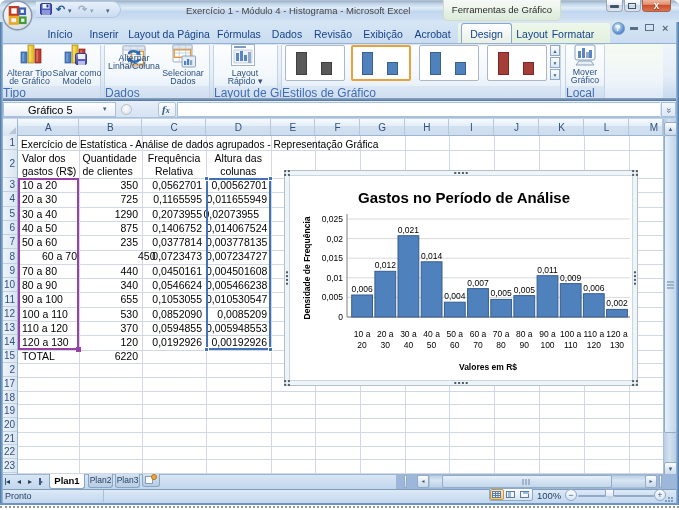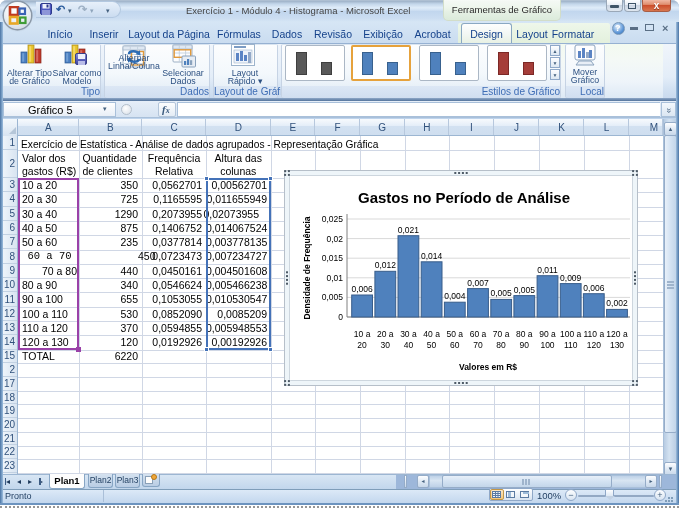--- a/index.html
+++ b/index.html
@@ -12,21 +12,21 @@
 
 .wbtn{position:absolute;top:0;height:12px;border:1px solid #9aa8b8;border-top:none;border-radius:0 0 4px 4px;background:linear-gradient(#fdfeff,#e7edf5 45%,#ccd6e3 50%,#dfe7f0);}
 .wclose{background:linear-gradient(#f0b8a4,#e08f70 40%,#cc4f2d 50%,#d9764f);border-color:#a85d45;}
 
 #tabrow{position:absolute;left:0;top:22px;width:679px;height:21px;background:linear-gradient(#d6e6f5,#cadcf0);}
 .tab{position:absolute;top:24px;height:19px;font-size:10.5px;color:#15428b;text-align:center;padding-top:4px;white-space:nowrap;}
 .tabsel{background:linear-gradient(#fdfefe,#f3f7f4 50%,#e8f1e4);border:1px solid #8aa8c2;border-bottom:none;border-radius:3px 3px 0 0;color:#15428b;font-weight:normal;}
 
 #ribbon{position:absolute;left:0;top:43px;width:679px;height:56px;background:linear-gradient(#f0f5fb,#e3edf8 60%,#d2e1f2 82%,#c8d9ee);border-top:1px solid #96b1d2;}
 .grp{position:absolute;top:44px;height:54px;background:linear-gradient(#fcfdfe,#f3f8fc 55%,#e8f0f8 80%,#dde9f4);border:1px solid #c6d3e4;border-top:1px solid #dae5f1;border-radius:2px;}
-.grplabel{position:absolute;height:12px;font-size:10px;color:#3e6db5;text-align:right;background:linear-gradient(#dce7f5,#d0def0);border-radius:0 0 2px 2px;white-space:nowrap;}
+.grplabel{position:absolute;height:12px;font-size:12px;color:#3e6db5;text-align:left;background:linear-gradient(#dce7f5,#d0def0);border-radius:0 0 2px 2px;white-space:nowrap;}
 .btntxt{position:absolute;font-size:8.8px;color:#2d5182;text-align:center;line-height:8.3px;}
 </style></head><body>
 <div id="win"></div>
 
 <div id="titlebar"></div>
 <div class="ab" style="left:4px;top:2px;width:27px;height:27px;border-radius:50%;
 background:radial-gradient(circle at 45% 30%, #ffffff 0%, #f2f5f8 40%, #dde3ea 70%, #c3ccd6 100%);
 box-shadow:0 0 0 1.5px #8a97a6, 0 1px 2px rgba(0,0,0,.3);z-index:9;"></div>
 <svg class="ab" style="left:8px;top:6px;z-index:10;" width="19" height="19" viewBox="0 0 19 19">
 <rect x="2" y="1" width="8" height="8" fill="none" stroke="#c03a20" stroke-width="2.6"></rect>
@@ -304,25 +304,25 @@
 <div class="ab" style="left:142px;top:207.55px;width:60px;font-size:10.5px;color:#000;text-align:right;white-space:nowrap;">0,2073955</div>
 <div class="ab" style="left:198px;top:207.55px;width:61.0px;font-size:10.5px;color:#000;text-align:right;white-space:nowrap;">0,02073955</div>
 <div class="ab" style="left:22px;top:221.85000000000002px;width:55px;font-size:10.5px;color:#000;text-align:left;white-space:nowrap;">40 a 50</div>
 <div class="ab" style="left:78.5px;top:221.85000000000002px;width:59.5px;font-size:10.5px;color:#000;text-align:right;white-space:nowrap;">875</div>
 <div class="ab" style="left:142px;top:221.85000000000002px;width:60px;font-size:10.5px;color:#000;text-align:right;white-space:nowrap;">0,1406752</div>
 <div class="ab" style="left:206px;top:221.85000000000002px;width:61.0px;font-size:10.5px;color:#000;text-align:right;white-space:nowrap;">0,014067524</div>
 <div class="ab" style="left:22px;top:236.15px;width:55px;font-size:10.5px;color:#000;text-align:left;white-space:nowrap;">50 a 60</div>
 <div class="ab" style="left:78.5px;top:236.15px;width:59.5px;font-size:10.5px;color:#000;text-align:right;white-space:nowrap;">235</div>
 <div class="ab" style="left:142px;top:236.15px;width:60px;font-size:10.5px;color:#000;text-align:right;white-space:nowrap;">0,0377814</div>
 <div class="ab" style="left:206px;top:236.15px;width:61.0px;font-size:10.5px;color:#000;text-align:right;white-space:nowrap;">0,003778135</div>
-<div class="ab" style="left:22px;top:250.45px;width:55px;font-size:10.5px;color:#000;text-align:center;white-space:nowrap;font-family:Liberation Mono, monospace;">60 a 70</div>
+<div class="ab" style="left:22px;top:250.45px;width:55px;font-size:10.5px;color:#000;text-align:right;white-space:nowrap;">60 a 70</div>
 <div class="ab" style="left:78.5px;top:250.45px;width:77px;font-size:10.5px;color:#000;text-align:right;white-space:nowrap;">450</div>
 <div class="ab" style="left:142px;top:250.45px;width:60px;font-size:10.5px;color:#000;text-align:right;white-space:nowrap;">0,0723473</div>
 <div class="ab" style="left:206px;top:250.45px;width:61.0px;font-size:10.5px;color:#000;text-align:right;white-space:nowrap;">0,007234727</div>
-<div class="ab" style="left:22px;top:264.75000000000006px;width:55px;font-size:10.5px;color:#000;text-align:right;white-space:nowrap;">70 a 80</div>
+<div class="ab" style="left:22px;top:264.75000000000006px;width:55px;font-size:10.5px;color:#000;text-align:left;white-space:nowrap;">70 a 80</div>
 <div class="ab" style="left:78.5px;top:264.75000000000006px;width:59.5px;font-size:10.5px;color:#000;text-align:right;white-space:nowrap;">440</div>
 <div class="ab" style="left:142px;top:264.75000000000006px;width:60px;font-size:10.5px;color:#000;text-align:right;white-space:nowrap;">0,0450161</div>
 <div class="ab" style="left:206px;top:264.75000000000006px;width:61.0px;font-size:10.5px;color:#000;text-align:right;white-space:nowrap;">0,004501608</div>
 <div class="ab" style="left:22px;top:279.05px;width:55px;font-size:10.5px;color:#000;text-align:left;white-space:nowrap;">80 a 90</div>
 <div class="ab" style="left:78.5px;top:279.05px;width:59.5px;font-size:10.5px;color:#000;text-align:right;white-space:nowrap;">340</div>
 <div class="ab" style="left:142px;top:279.05px;width:60px;font-size:10.5px;color:#000;text-align:right;white-space:nowrap;">0,0546624</div>
 <div class="ab" style="left:206px;top:279.05px;width:61.0px;font-size:10.5px;color:#000;text-align:right;white-space:nowrap;">0,005466238</div>
 <div class="ab" style="left:22px;top:293.34999999999997px;width:55px;font-size:10.5px;color:#000;text-align:left;white-space:nowrap;">90 a 100</div>
 <div class="ab" style="left:78.5px;top:293.34999999999997px;width:59.5px;font-size:10.5px;color:#000;text-align:right;white-space:nowrap;">655</div>
 <div class="ab" style="left:142px;top:293.34999999999997px;width:60px;font-size:10.5px;color:#000;text-align:right;white-space:nowrap;">0,1053055</div>

